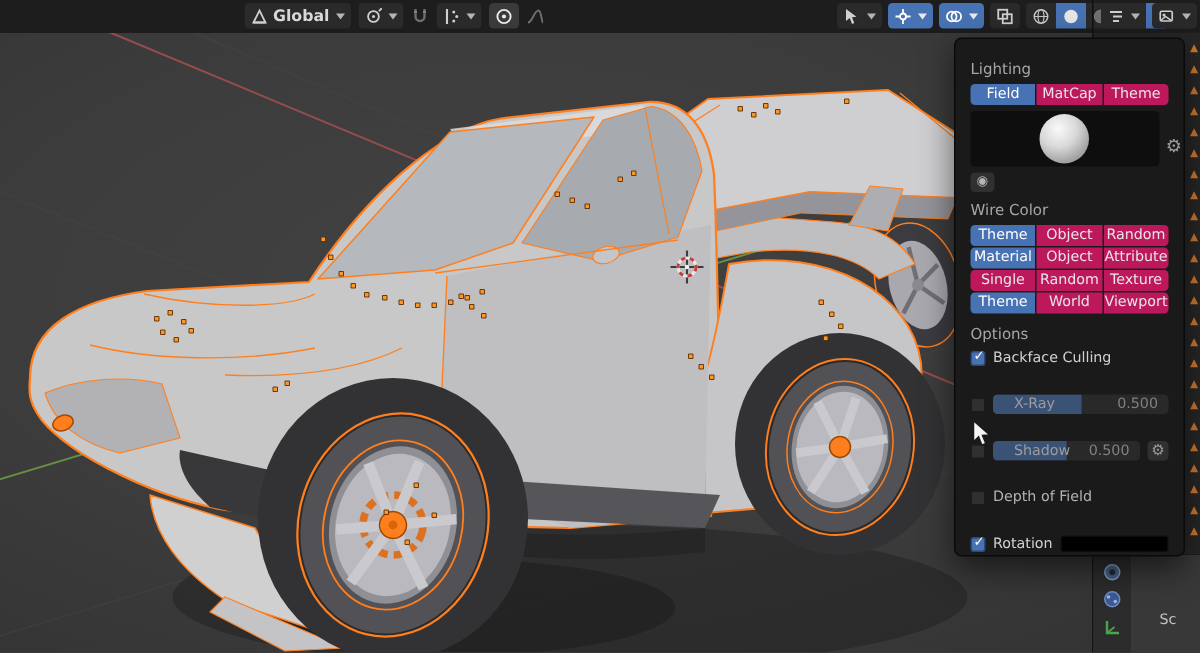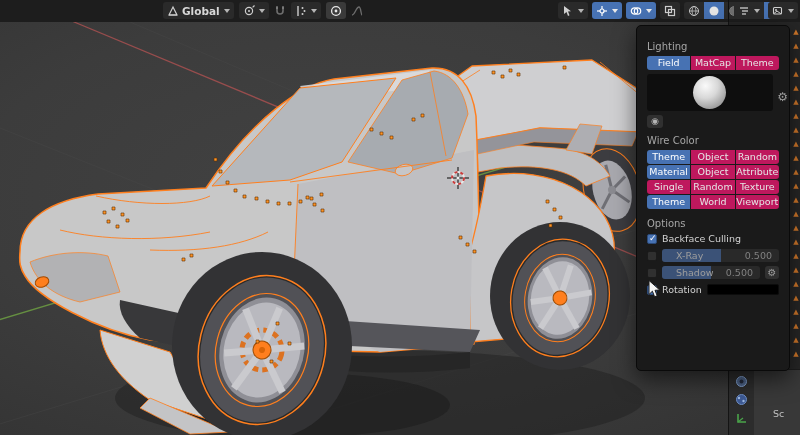--- a/index.html
+++ b/index.html
@@ -56,21 +56,21 @@
   #preview .sphere { position:absolute; left:46px; top:2px; width:33px; height:33px; border-radius:50%;
     background: radial-gradient(circle at 38% 30%, #fafafa 0%, #d8d8d8 40%, #8f8f8f 85%, #777 100%); }
   #panel-gear { position:absolute; right:1px; top:64px; font-size:12px; color:#9a9a9a; }
   .rot-row { display:flex; gap:2px; margin-top:4px; height:13px; }
   .mini-btn { width:16px; height:13px; background:#303030; border-radius:3px;
     color:#b5b5b5; font-size:9px; line-height:13px; text-align:center; }
   .slider { position:relative; flex:1; background:#2d2d2d; border-radius:3px; height:13px; overflow:hidden; }
   .slider .fill { position:absolute; left:0; top:0; bottom:0; background:#44618f; }
   .slider .s-label { position:absolute; left:14px; top:0; font-size:9.5px; line-height:13px; color:#a9a9a9; }
   .slider .s-val { position:absolute; right:7px; top:0; font-size:9.5px; line-height:13px; color:#9b9b9b; }
-  .opt-row { display:flex; align-items:center; gap:5px; height:13px; margin-bottom:4px; }
+  .opt-row { display:flex; align-items:center; gap:5px; height:13px; margin-bottom:18px; }
   .opt-row.slider-row { padding-left:0; }
   .opt-row.disabled .slider { opacity:.8; }
   .chk { width:10px; height:10px; border-radius:2px; background:#303030;
     border:1px solid #1b1b1b; flex:0 0 auto; position:relative; }
   .chk.checked { background:var(--accent); border-color:#2c4a77; }
   .chk.checked::after { content:"✓"; position:absolute; left:1px; top:-2px;
     font-size:9px; color:#fff; }
   .opt-label { font-size:9.5px; color:#d2d2d2; white-space:nowrap; }
   .opt-label.unch { color:#b3b3b3; }
   .swatch { width:78px; height:11px; background:#000; border:1px solid #0c0c0c;
@@ -493,20 +493,24 @@
     <div class="opt-row slider-row disabled">
       <span class="chk"></span>
       <div class="slider">
         <div class="fill" style="width:50%"></div>
         <span class="s-label" style="color:#bdbdbd">Shadow</span>
         <span class="s-val">0.500</span>
       </div>
       <div class="gear-sm">⚙</div>
     </div>
     <div class="opt-row">
+      <span class="chk"></span>
+      <span class="opt-label unch">Depth of Field</span>
+    </div>
+    <div class="opt-row">
       <span class="chk checked"></span>
       <span class="opt-label">Rotation</span>
       <div class="swatch"></div>
     </div>
 
   </div>
 
   <svg id="cursor" width="14" height="18" viewBox="0 0 14 18">
     <path d="M 1,0.5 L 1,14.5 L 4.4,11.2 L 6.6,16.8 L 9.2,15.7 L 7,10.3 L 11.8,10 Z" fill="#f5f5f5" stroke="#1a1a1a" stroke-width="1"></path>
   </svg>

